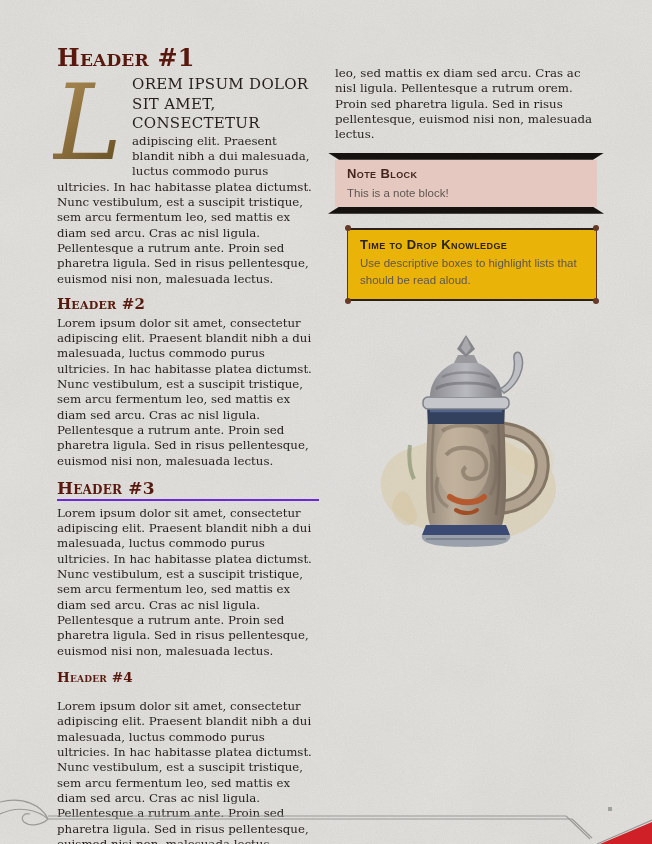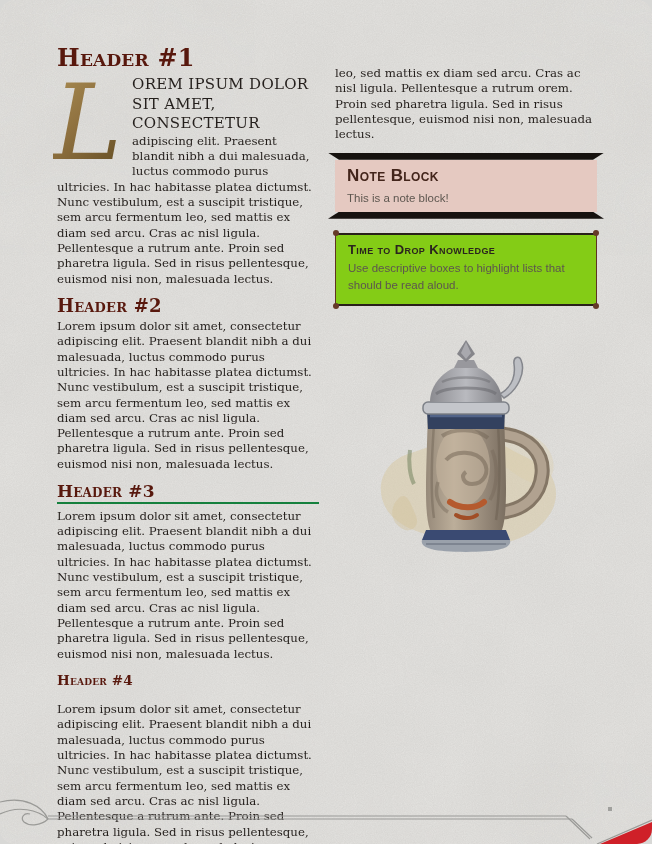--- a/index.html
+++ b/index.html
@@ -3,32 +3,31 @@
 <meta charset="utf-8">
 <style>
   html,body{margin:0;padding:0;background:#d8d8d6;}
   .page{
     position:relative;
     width:652px;height:844px;
     background:#ebeae7;
     overflow:hidden;
     font-family:"DejaVu Serif", serif;
     color:#241f1c;
-    border-radius:15px;
   }
   .texture{position:absolute;inset:0;z-index:0;pointer-events:none;}
   .content{position:absolute;left:57px;top:45px;z-index:1;display:flex;gap:16px;}
   .col{width:262px;}
   .col-right{padding-top:21px;}
 
   
   h1,h2,h3,h4,h5{font-variant:small-caps;font-weight:600;color:#58180d;letter-spacing:.2px;}
   h1{font-size:24px;margin:0 0 5px 0;line-height:1.05;}
-  h2{font-size:18px;margin:7px 0 3px 0;line-height:1.05;}
-  h3{font-size:17px;margin:9px 0 5px 0;line-height:1.1;border-bottom:2px solid #15803d;padding-bottom:1px;}
+  h2{font-size:15px;margin:7px 0 3px 0;line-height:1.05;}
+  h3{font-size:17px;margin:9px 0 5px 0;line-height:1.1;border-bottom:2px solid #6d28d9;padding-bottom:1px;}
   h4{font-size:13.5px;margin:9px 0 14px 0;}
 
   
   p.body{font-size:11.8px;line-height:1.3;margin:0 0 10px 0;}
   .smallcaps-lead{text-transform:uppercase;font-size:15px;letter-spacing:.3px;}
 
   
   .dropcap{
     float:left;
     font-size:104px;line-height:.86;
@@ -41,29 +40,29 @@
     text-shadow:none;
   }
 
   
   .note{margin:3px 0 14px 0;}
   .note-bar{height:7px;background:#16120f;width:calc(100% + 14px);margin-left:-7px;}
   .note-bar.top{clip-path:polygon(0 0,100% 0,calc(100% - 11px) 100%,11px 100%);}
   .note-bar.bottom{clip-path:polygon(11px 0,calc(100% - 11px) 0,100% 100%,0 100%);}
   .note-body{background:#e5c9c1;padding:6px 12px 8px 12px;}
   .note-title{font-family:"Liberation Sans",sans-serif;font-variant:small-caps;font-weight:bold;
-    font-size:17px;color:#43251b;letter-spacing:.4px;}
+    font-size:13px;color:#43251b;letter-spacing:.4px;}
   .note-text{font-family:"Liberation Sans",sans-serif;font-size:11.5px;color:#5d564f;margin-top:6px;}
 
   
   .descbox{
-    position:relative;background:#84cc16;
+    position:relative;background:#eab308;
     border-top:2px solid #29201a;border-bottom:2px solid #29201a;
     border-left:1px solid #5e3423;border-right:1px solid #5e3423;
-    padding:7px 12px 10px 12px;margin:0 0 18px 0;
+    padding:7px 12px 10px 12px;margin:0 0 18px 12px;
   }
   .descbox .dot{position:absolute;width:6px;height:6px;border-radius:50%;background:#653a28;}
   .dot.tl{left:-3px;top:-5px;} .dot.tr{right:-3px;top:-5px;}
   .dot.bl{left:-3px;bottom:-5px;} .dot.br{right:-3px;bottom:-5px;}
   .desc-title{font-family:"Liberation Sans",sans-serif;font-variant:small-caps;font-weight:bold;
     font-size:13px;color:#2a241e;letter-spacing:.4px;}
   .desc-text{font-family:"Liberation Sans",sans-serif;font-size:11.5px;color:#5d564f;line-height:1.5;margin-top:3px;}
   .desc-text2{font-family:"Liberation Sans",sans-serif;font-size:11.5px;color:#5d564f;line-height:1.5;text-indent:12px;}
   .desc-text2 b{color:#3c342c;}
 

